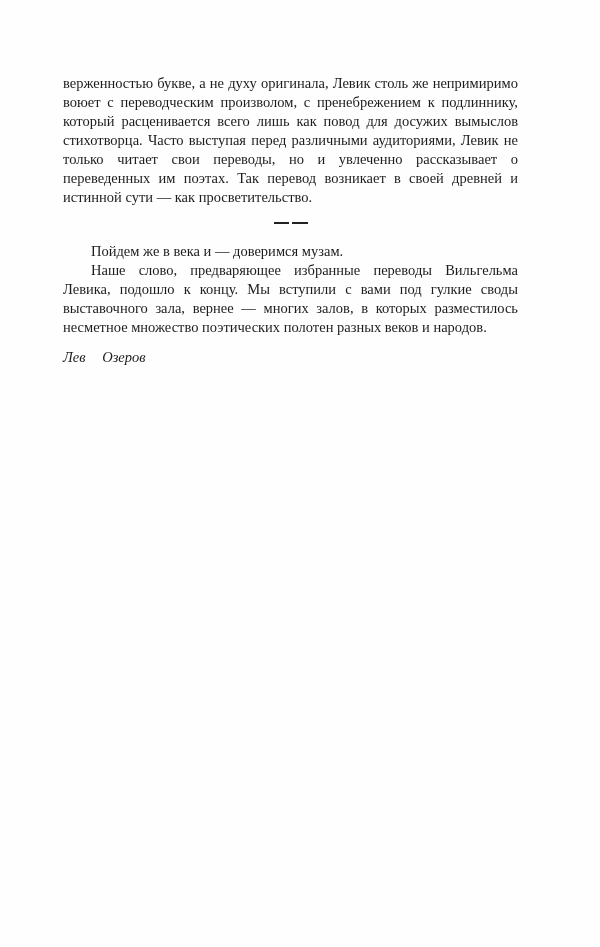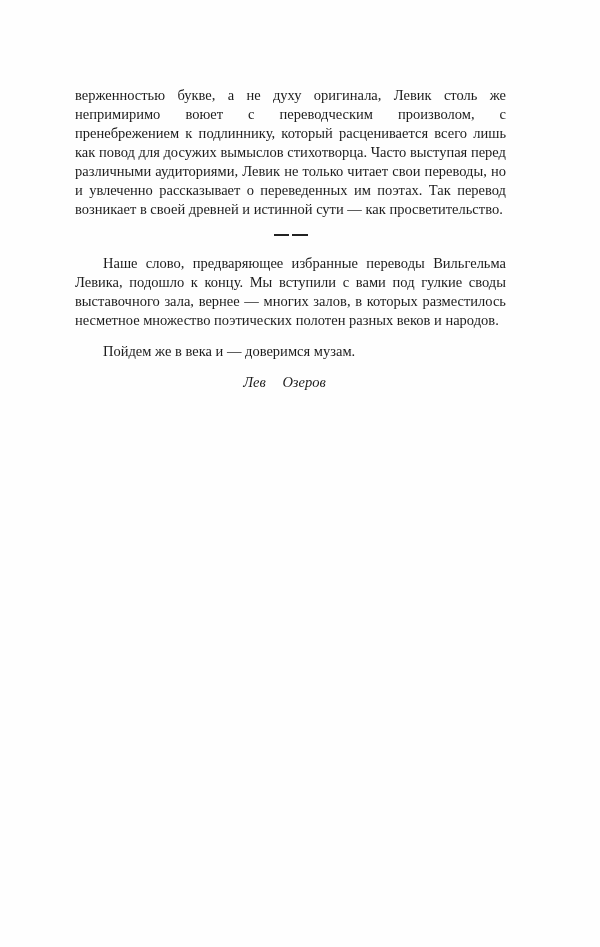--- a/index.html
+++ b/index.html
@@ -24,40 +24,40 @@
     position: absolute;
     left: 63px;
     top: 74px;
     width: 455px;
     font-size: 14.5px;
     line-height: 19px;
     text-align: justify;
     text-justify: inter-word;
   }
   p.para {
-    margin: 12px;
+    margin: 0;
   }
   p.para.indent {
     text-indent: 28px;
   }
   .section-divider {
     margin: 15px auto 18px auto;
     width: 34px;
     display: flex;
     justify-content: center;
     gap: 3px;
   }
   .section-divider .dash {
     height: 2px;
     background: #222222;
     flex: 1;
   }
   .signature {
     margin: 11px 0 0 0;
-    text-align: center;
+    text-align: left;
     padding-right: 12px;
     font-style: italic;
     font-size: 14.5px;
     line-height: 19px;
     word-spacing: 13px;
   }
 </style>
 </head>
 <body>
 
@@ -65,20 +65,20 @@
   <div class="text-block">
 
     <p class="para">верженностью букве, а не духу оригинала, Левик столь же непримиримо воюет с переводческим произволом, с пренебрежением к подлиннику, который расценивается всего лишь как повод для досужих вымыслов стихотворца. Часто выступая перед различными аудиториями, Левик не только читает свои переводы, но и увлеченно рассказывает о переведенных им поэтах. Так перевод возникает в своей древней и истинной сути — как просветительство.</p>
 
     <div class="section-divider">
       <span class="dash"></span>
       <span class="dash"></span>
     </div>
 
 
+    <p class="para indent">Пойдем же в века и — доверимся музам.</p>
+
     <p class="para indent">Наше слово, предваряющее избранные переводы Вильгельма Левика, подошло к концу. Мы вступили с вами под гулкие своды выставочного зала, вернее — многих залов, в которых разместилось несметное множество поэтических полотен разных веков и народов.</p>
-
-    <p class="para indent">Пойдем же в века и — доверимся музам.</p>
 
     <p class="signature">Лев Озеров</p>
 
   </div>
 </div>
 
 </body></html>

